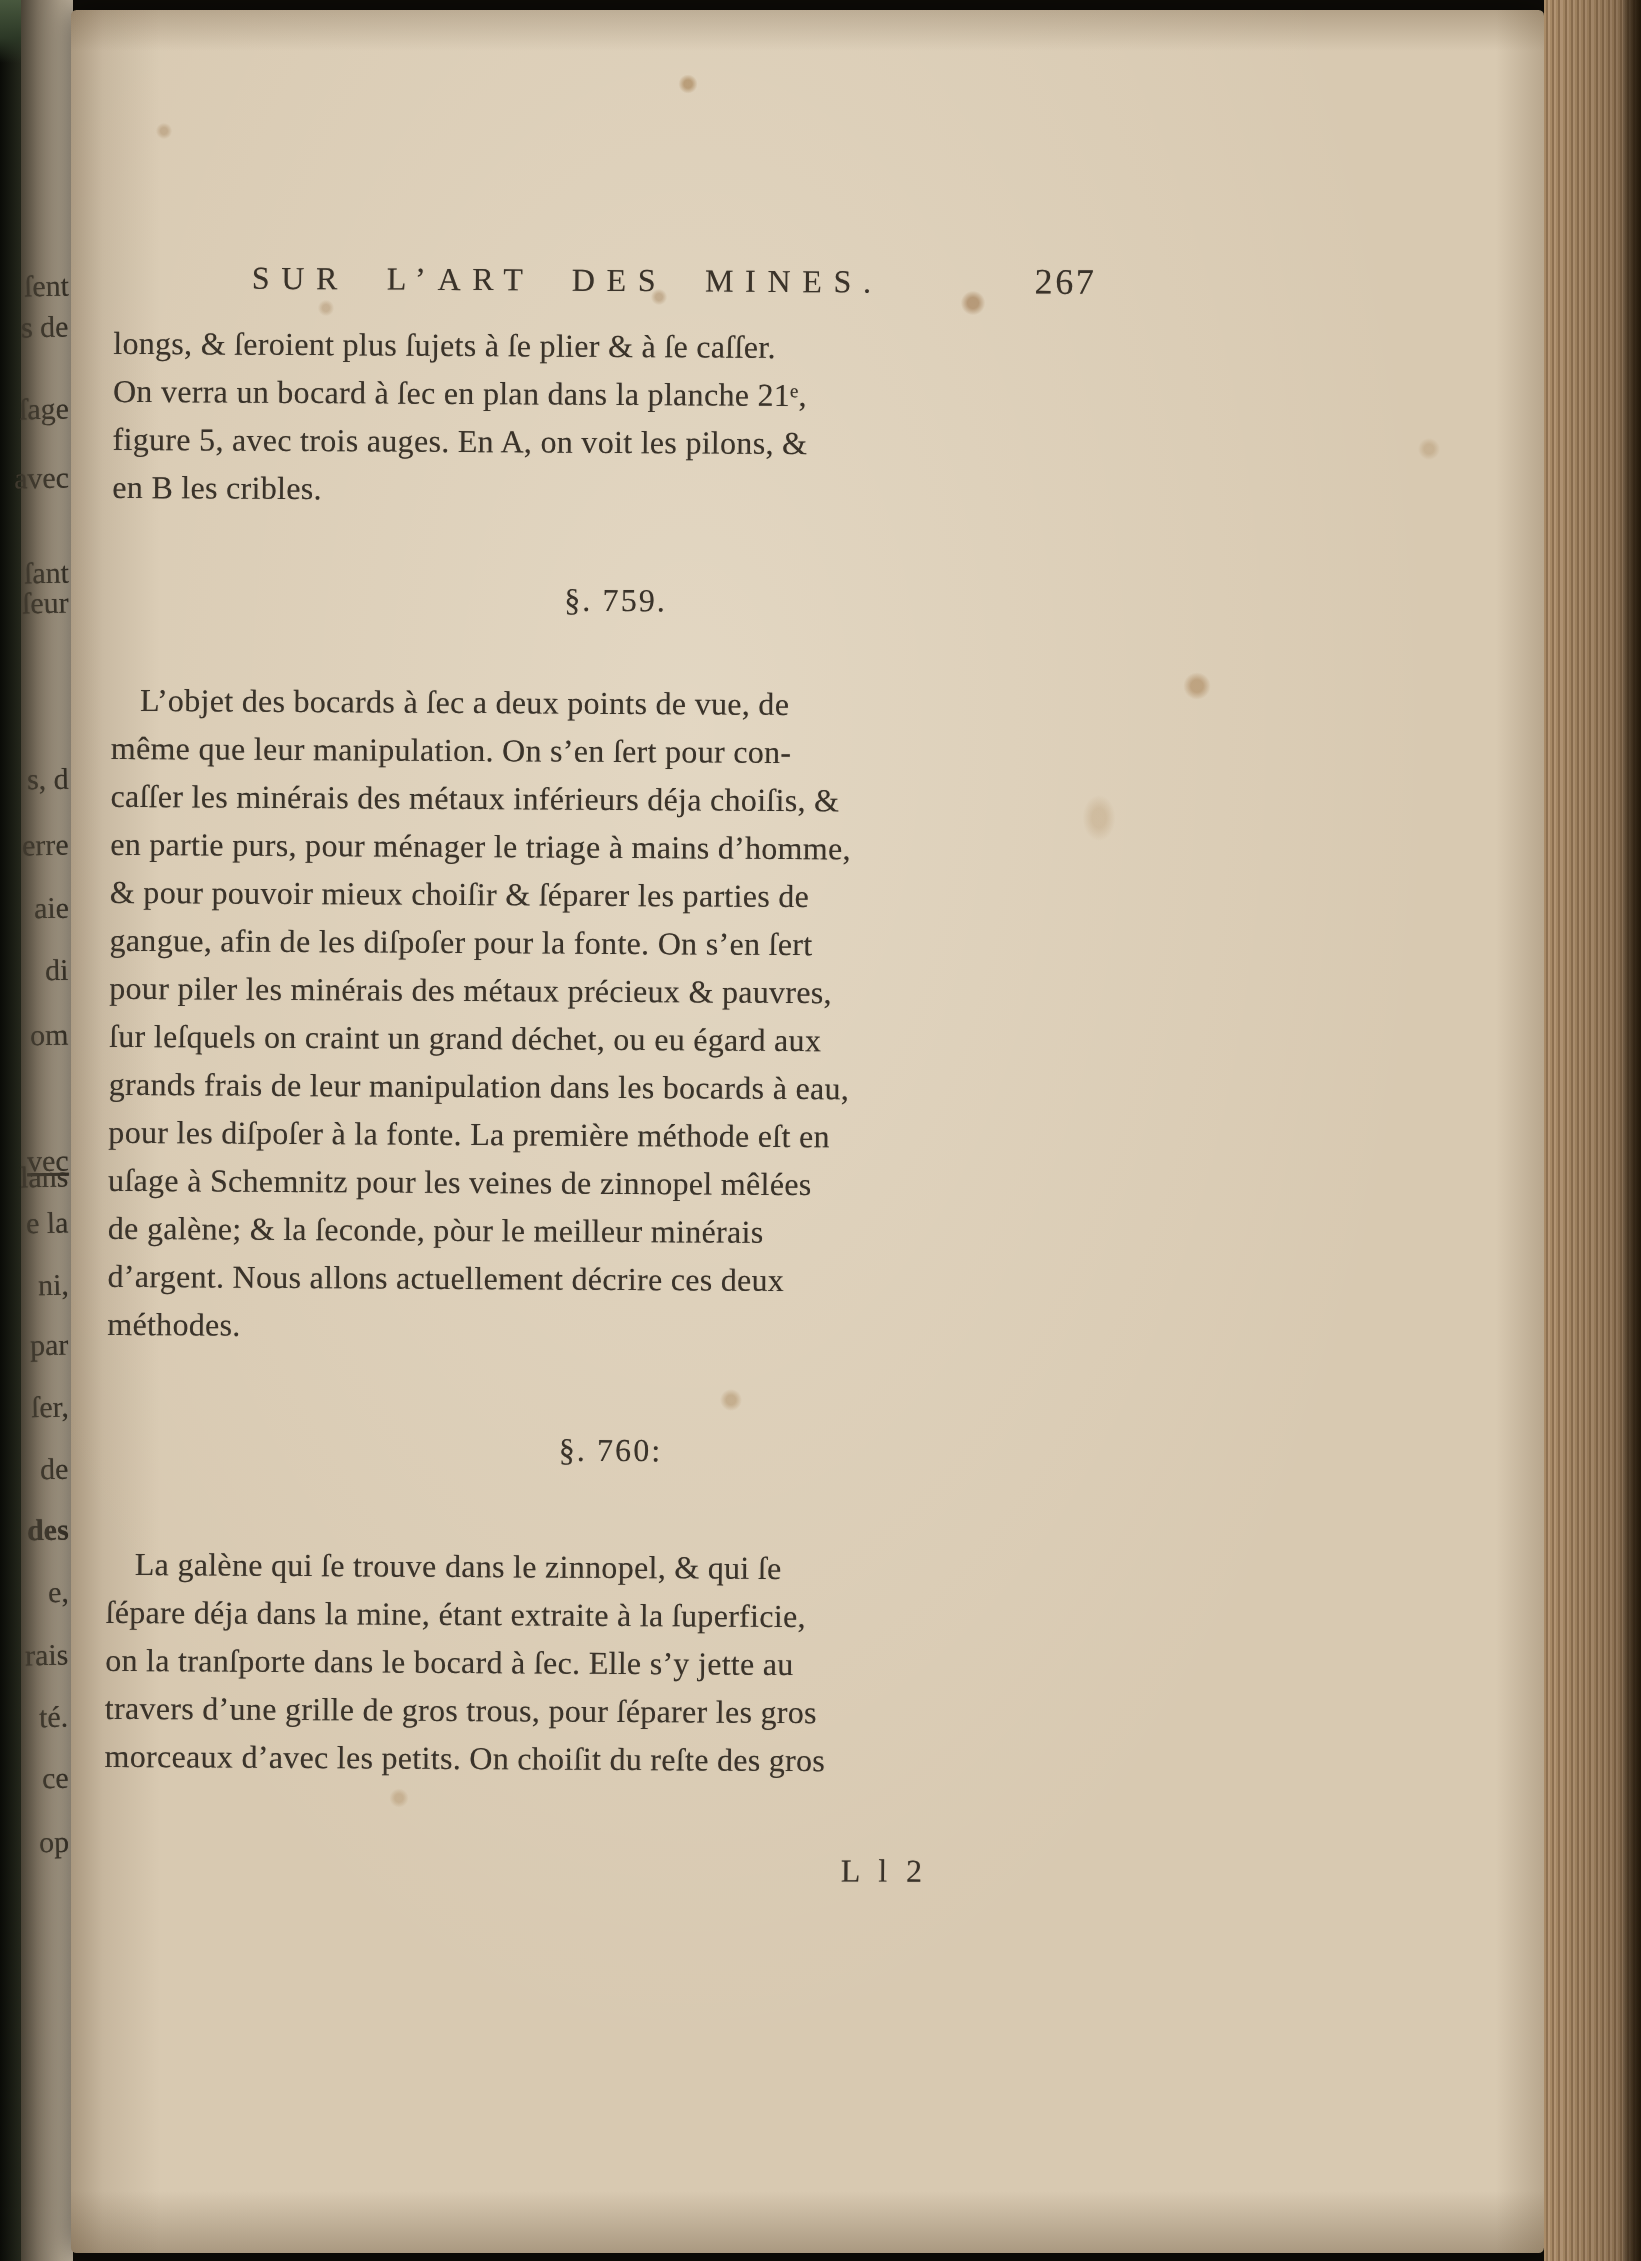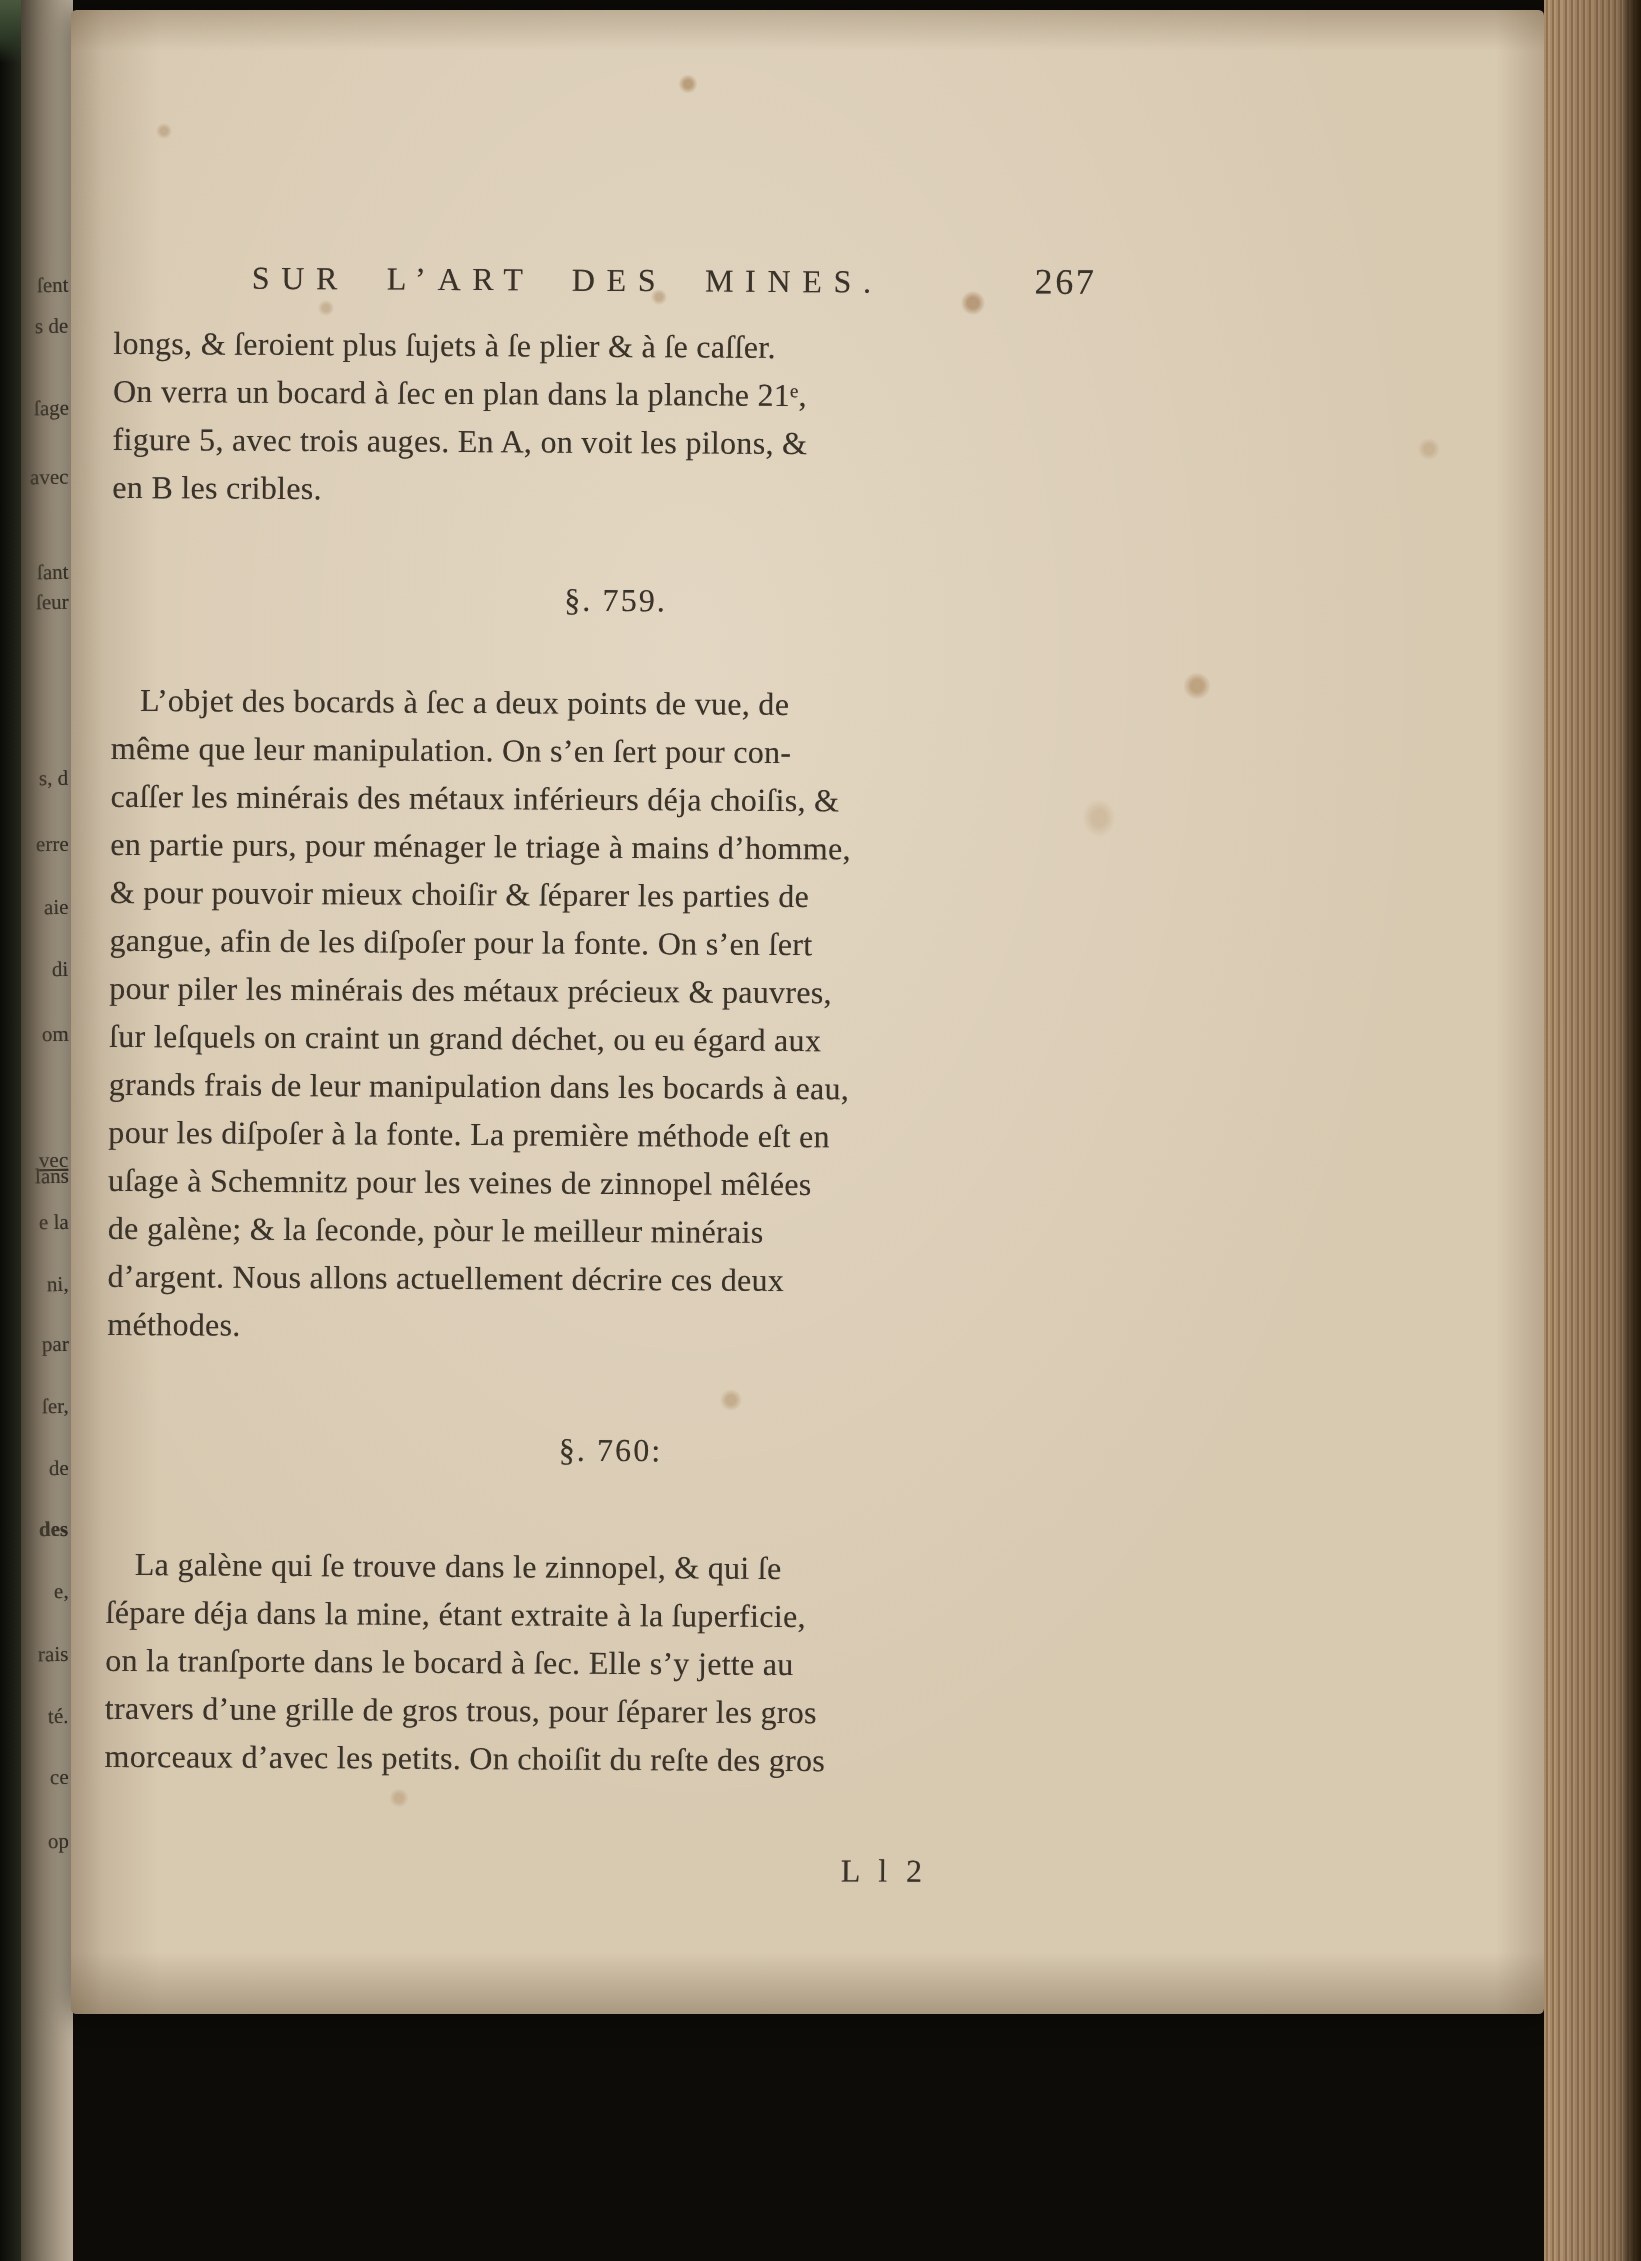--- a/index.html
+++ b/index.html
@@ -29,30 +29,30 @@
     background: linear-gradient(180deg, #48583e 0%, #2c3826 60%, rgba(20,21,16,0) 100%);
   }
 
   
   .prev-page {
     position: absolute; left: 20.6px; top: 0; width: 52px; height: 100%;
     background: linear-gradient(90deg, #4a4336 0%, #7d7261 35%, #a89c88 75%, #bcb09c 100%);
   }
   .fragment {
     position: absolute; right: 4.1px;
-    font-size: 21px; line-height: 29px;
+    font-size: 30px; line-height: 29px;
     color: #3f392e;
     white-space: nowrap;
     transform: rotate(-1deg);
     text-shadow: 0 0 0.7px rgba(40,35,26,0.5);
   }
 
   
   .main-page {
-    position: absolute; left: 71px; top: 9.6px; width: 1473px; height: 2004px;
+    position: absolute; left: 71px; top: 9.6px; width: 1473px; height: 2243px;
     border-radius: 5.5px;
     background:
       radial-gradient(ellipse at 42% 32%, rgba(255,251,240,0.28) 0%, rgba(255,251,240,0) 62%),
       linear-gradient(90deg, rgba(105,84,58,0.42) 0px, rgba(105,84,58,0.16) 32px, rgba(105,84,58,0) 89px),
       linear-gradient(270deg, rgba(110,88,60,0.30) 0px, rgba(110,88,60,0) 48px),
       linear-gradient(180deg, rgba(110,88,60,0.34) 0px, rgba(110,88,60,0) 41px),
       linear-gradient(0deg, rgba(100,80,55,0.40) 0px, rgba(100,80,55,0) 62px),
       var(--page);
     box-shadow: 0 0 27.4px rgba(0,0,0,0.55);
   }

